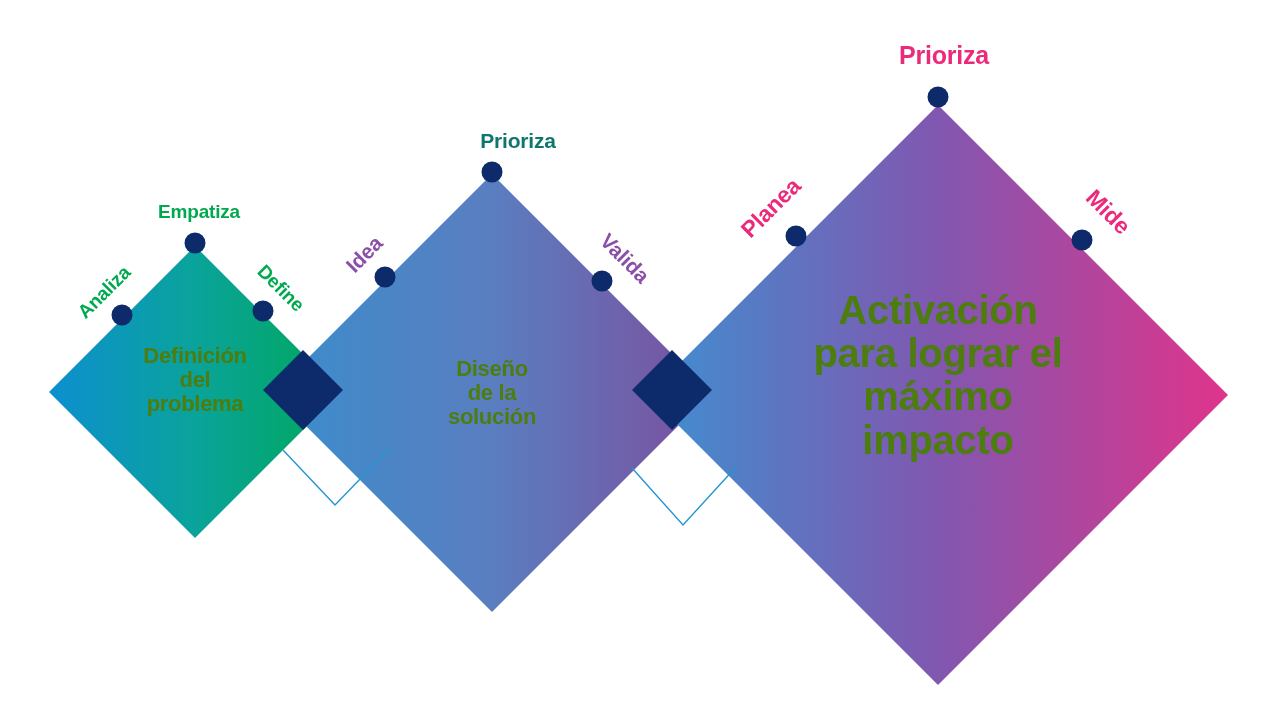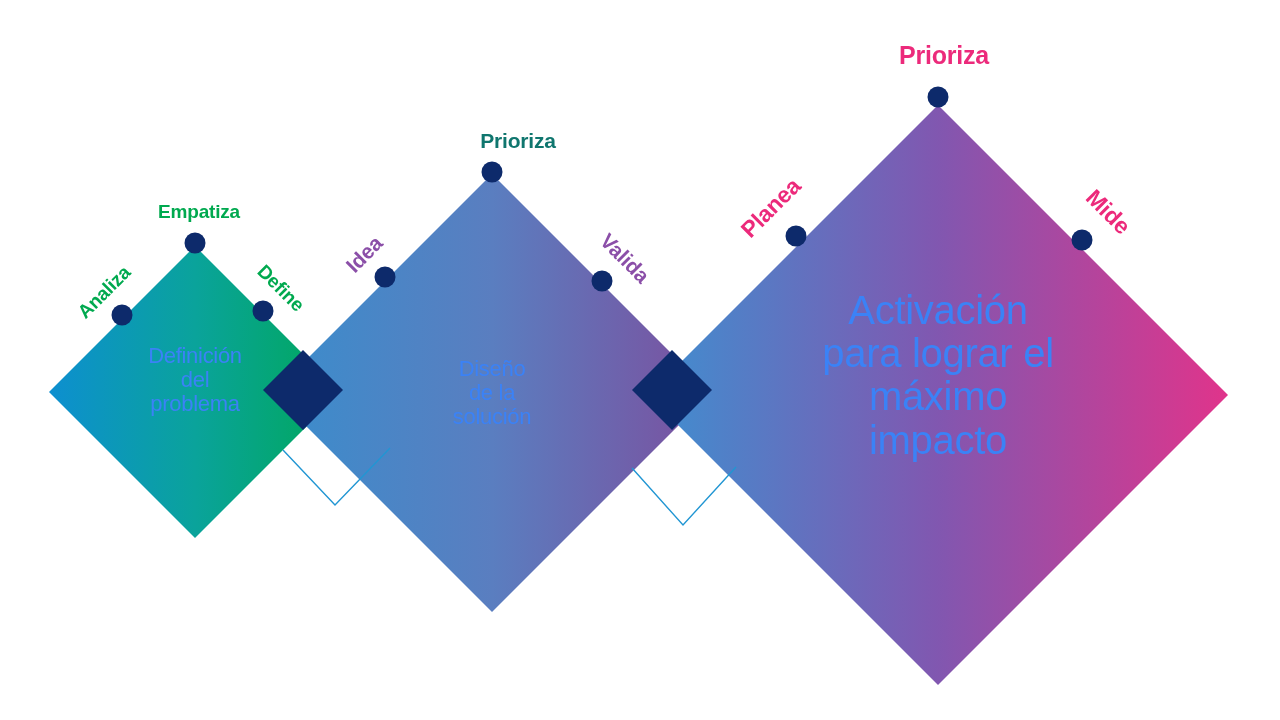--- a/index.html
+++ b/index.html
@@ -16,22 +16,22 @@
   .node-label{
     position:absolute;
     font-weight:bold;
     white-space:nowrap;
     transform-origin:50% 50%;
     letter-spacing:-0.2px;
     line-height:1;
   }
   .diamond-caption{
     position:absolute;
-    color:#3b82f6;
-    font-weight:normal;
+    color:#4d7c0f;
+    font-weight:bold;
     text-align:center;
     white-space:pre-line;
     line-height:1.08;
     letter-spacing:-0.3px;
     pointer-events:none;
   }
 </style>
 </head>
 <body>
 

